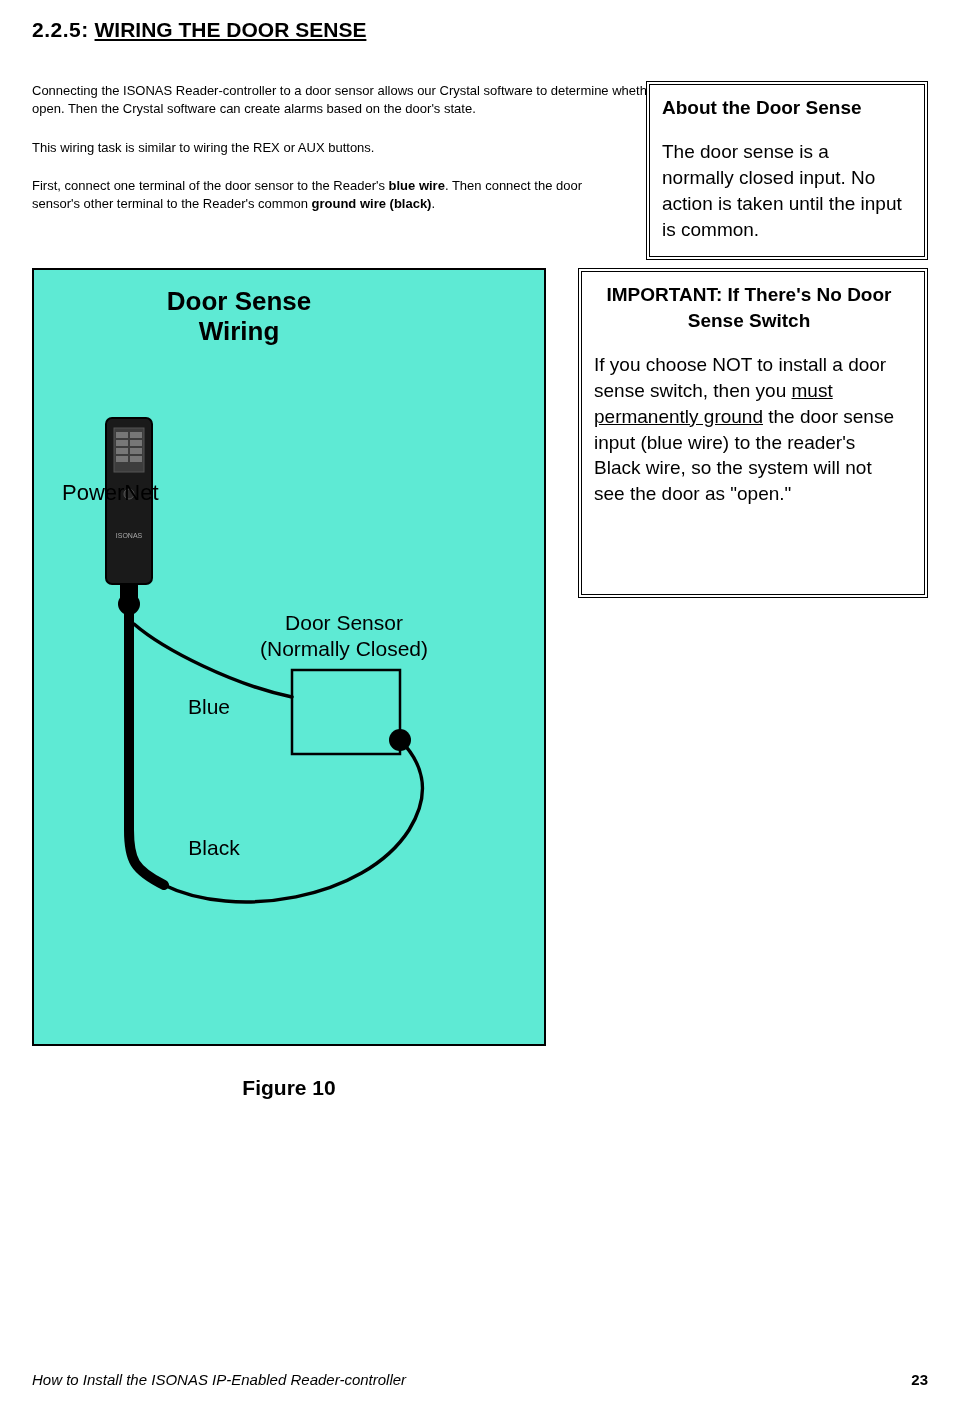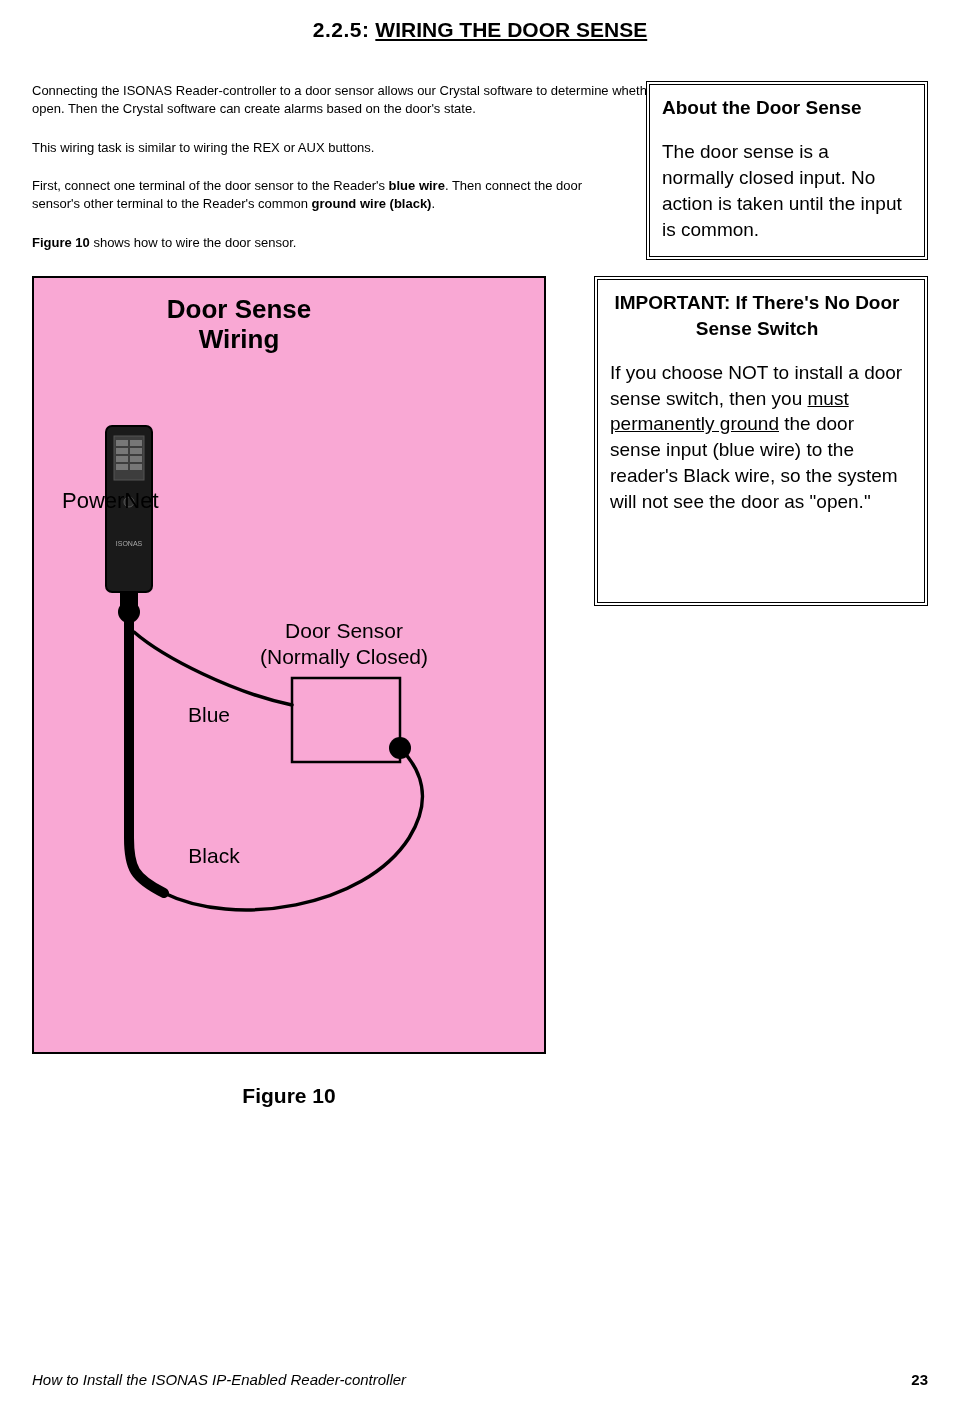--- a/index.html
+++ b/index.html
@@ -13,21 +13,20 @@
     width: 968px;
     height: 1414px;
     position: relative;
     box-sizing: border-box;
     padding: 18px 40px 0 32px;
   }
   .section-heading {
     font-size: 21px;
     font-weight: bold;
     margin: 0 0 40px 0;
-    text-align: center;
   }
   .section-heading .num {
     letter-spacing: 0.5px;
   }
   .section-heading .title {
     text-decoration: underline;
   }
   .content-row {
     display: flex;
     align-items: flex-start;
@@ -70,21 +69,21 @@
     display: flex;
     align-items: flex-start;
     margin-top: 8px;
   }
   .figure-box {
     width: 514px;
     height: 778px;
     border: 2px solid #000;
     box-sizing: border-box;
     position: relative;
-    background: #f9a8d4;
+    background: #5eead4;
   }
   .figure-box svg {
     position: absolute;
     left: 0;
     top: 0;
   }
   .fig-caption {
     font-size: 21px;
     font-weight: bold;
     text-align: center;
@@ -129,23 +128,20 @@
     </div>
   </div>
 
   <div class="content-row" style="margin-top:-58px;">
     <div class="intro-col">
       <p class="p2" style="margin-top:58px; margin-bottom:20px;">
         <span>This wiring task is similar to wiring the REX or AUX buttons.</span>
       </p>
       <p class="p2">
         <span>First, connect one terminal of the door sensor to the Reader's </span><b>blue wire</b><span>. Then connect the door sensor's other terminal to the Reader's common </span><b>ground wire (black)</b><span>.</span>
-      </p>
-      <p class="p2" style="margin-bottom:16px;">
-        <b>Figure 10</b><span> shows how to wire the door sensor.</span>
       </p>
     </div>
     <div class="callout-col">
       <div class="callout">
         <div class="ct-title">About the Door Sense</div>
         <div>The door sense is a normally closed input. No action is taken until the input is common.</div>
       </div>
     </div>
   </div>
 
@@ -191,21 +187,21 @@
           <path d="M 130 615 C 200 650, 330 630, 375 560 C 400 520, 386 490, 366 470" stroke="#000" stroke-width="3.5" fill="none" stroke-linecap="round"></path>
 
           <circle cx="366" cy="470" r="11" fill="#000"></circle>
 
           <text x="180" y="585" font-family="Arial, sans-serif" font-size="21" text-anchor="middle">Black</text>
         </svg>
       </div>
       <div class="fig-caption">Figure 10</div>
     </div>
 
-    <div class="callout-col" style="width:358px; margin-left:48px;">
+    <div class="callout-col" style="width:358px; margin-left:32px;">
       <div class="callout" style="min-height:330px;">
         <div class="ct-title centered">IMPORTANT: If There's No Door Sense Switch</div>
         <div>
           <span>If you choose NOT to install a door sense switch, then you </span><span class="underline-bold">must permanently ground</span><span> the door sense input (blue wire) to the reader's Black wire, so the system will not see the door as "open."</span>
         </div>
       </div>
     </div>
   </div>
 
   <div class="footer">

